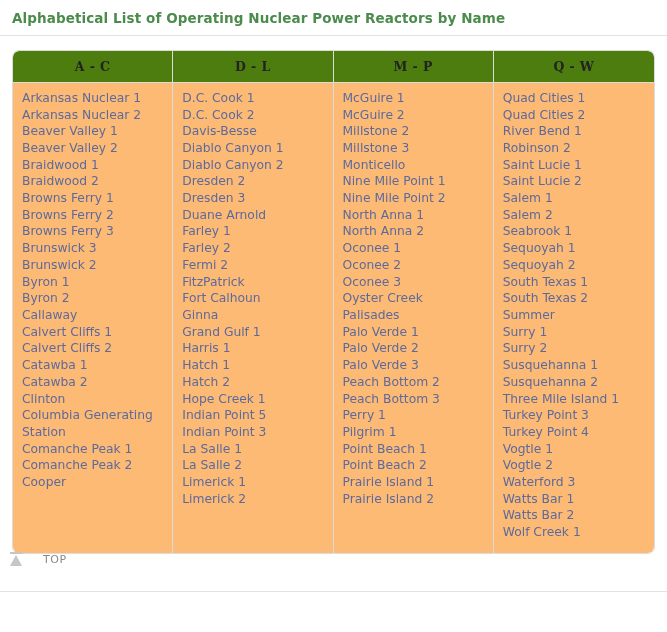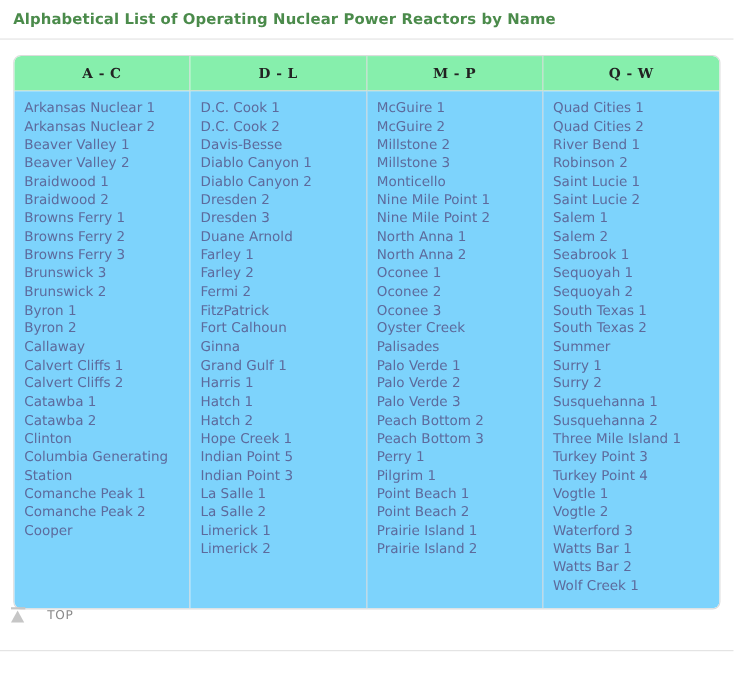--- a/index.html
+++ b/index.html
@@ -47,21 +47,21 @@
     border-collapse: separate;
     border-spacing: 0;
     border: 1px solid #dcdcdc;
     border-radius: 7px;
     background: #ffffff;
     table-layout: fixed;
     overflow: hidden;
   }
 
   table.reactor-table thead th {
-    background: #86efac;
+    background: #4d7c0f;
     font-family: "DejaVu Serif", "Liberation Serif", serif;
     font-size: 12.5px;
     font-weight: bold;
     color: #222222;
     text-align: center;
     padding: 8px 4px 8px 4px;
     border-bottom: 1px solid #dcdcdc;
     border-right: 1px solid #dcdcdc;
     letter-spacing: 0.4px;
   }
@@ -72,21 +72,21 @@
     border-top-left-radius: 6px;
   }
   table.reactor-table thead th:last-child {
     border-top-right-radius: 6px;
   }
 
   table.reactor-table tbody td {
     vertical-align: top;
     padding: 7px 6px 12px 9px;
     border-right: 1px solid #dcdcdc;
-    background: #7dd3fc;
+    background: #fdba74;
   }
   table.reactor-table tbody td:last-child {
     border-right: none;
   }
   table.reactor-table tbody td:first-child {
     border-bottom-left-radius: 6px;
   }
   table.reactor-table tbody td:last-child {
     border-bottom-right-radius: 6px;
   }

